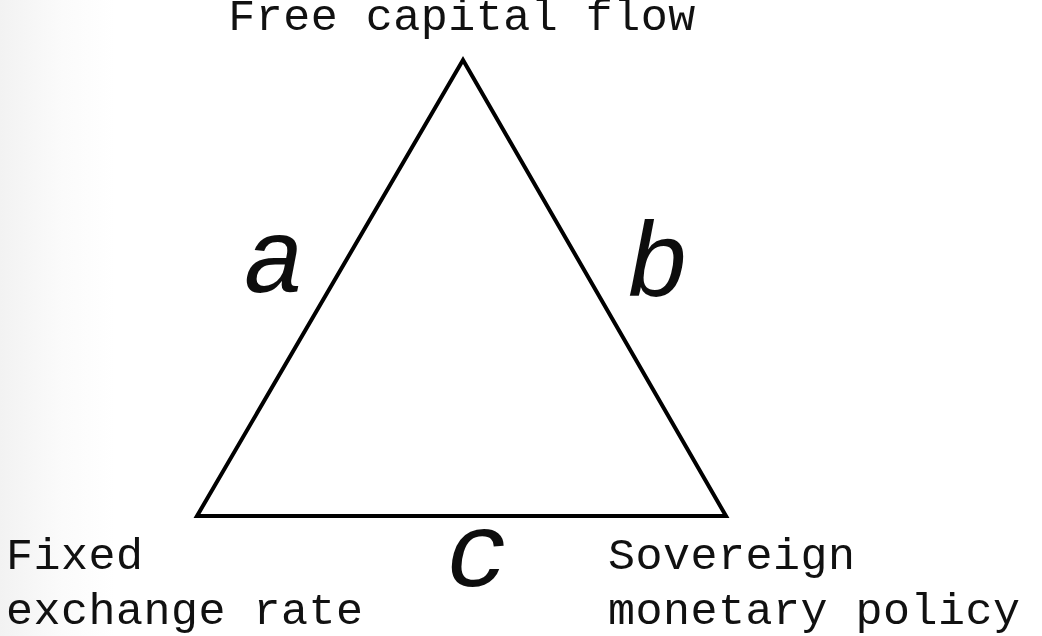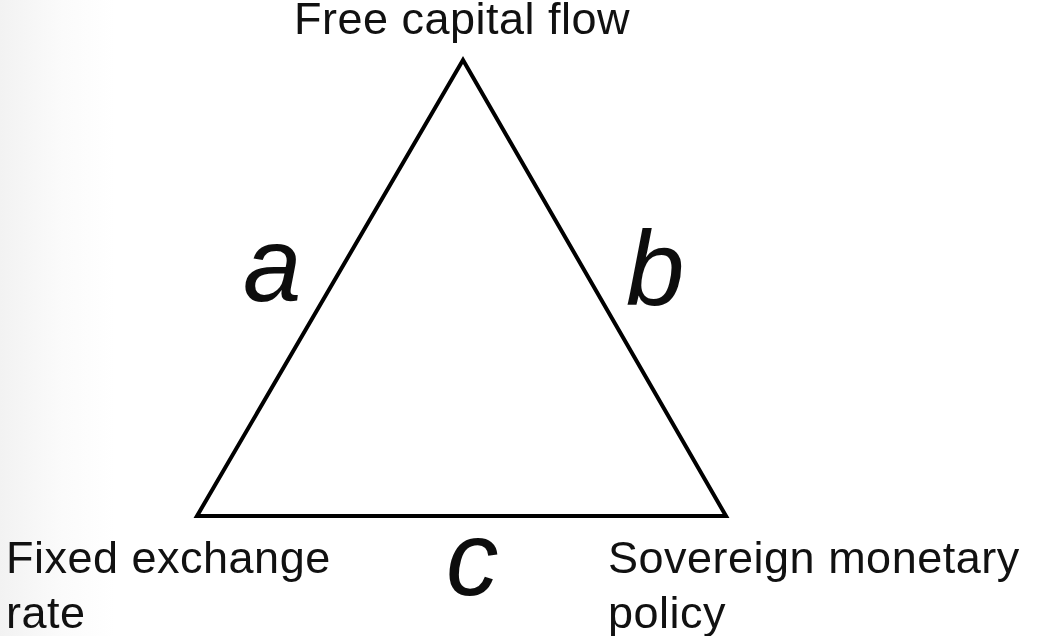--- a/index.html
+++ b/index.html
@@ -6,21 +6,21 @@
     margin: 0;
     padding: 0;
     background: #ffffff;
   }
   .canvas {
     position: relative;
     width: 1042px;
     height: 636px;
     background: #ffffff;
     overflow: hidden;
-    font-family: Liberation Sans, sans-serif;
+    font-family: Liberation Mono, monospace;
     color: #111111;
   }
   .edge-shade {
     position: absolute;
     left: 0;
     top: 0;
     width: 115px;
     height: 636px;
     background: linear-gradient(to right, #f2f2f2 0%, #fbfbfb 55%, #ffffff 100%);
     pointer-events: none;

